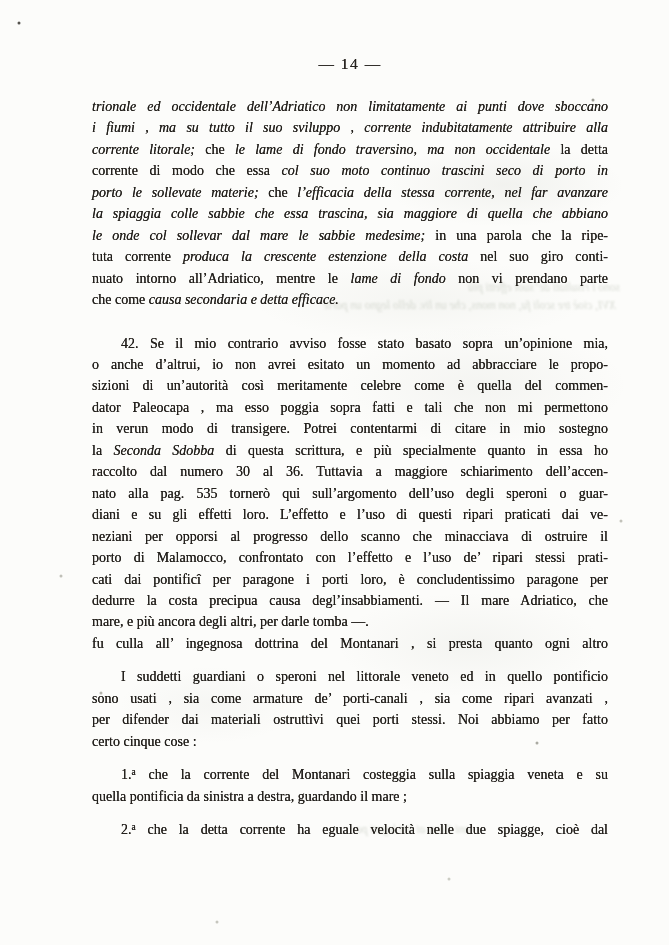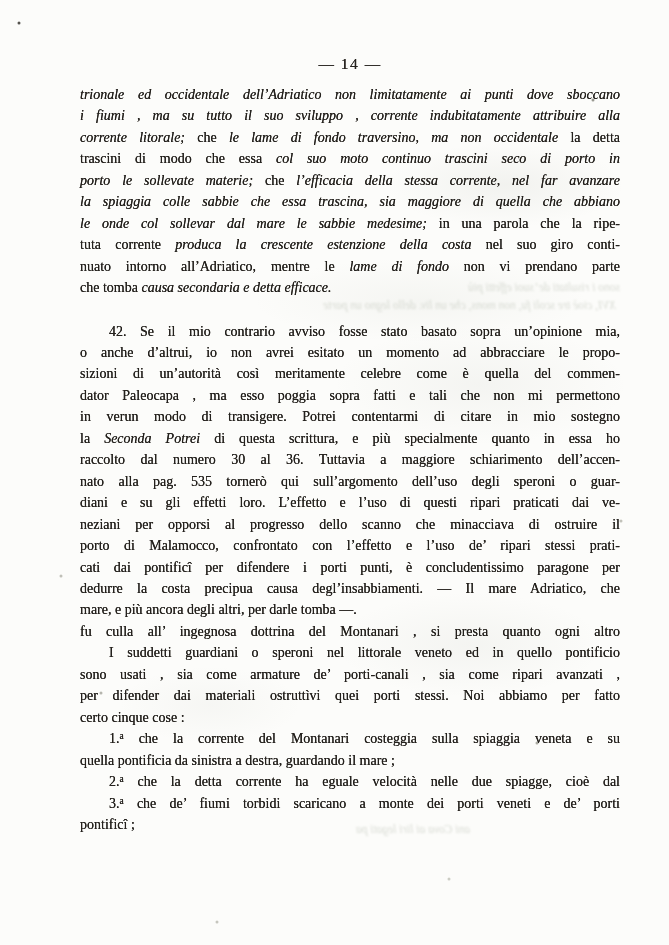--- a/index.html
+++ b/index.html
@@ -26,21 +26,21 @@
     font-size: 15.5px;
     letter-spacing: 1.5px;
     text-shadow: 0 0 0.3px currentColor;
   }
   .text-block {
     position: absolute;
     top: 84px; left: 80px; width: 540px;
     font-size: 14px;
     text-shadow: 0 0 0.3px currentColor;
   }
-  .block { margin: 0; }
+  .block { margin: 12px; }
   .block.gap { margin-top: 22px; }
   .line { line-height: 21.45px; text-align: justify; }
   .line.j { text-align-last: justify; }
   .line.first-indent { text-indent: 29px; }
   .line em { font-style: italic; }
   .line sup { font-size: 9.5px; line-height: 0; vertical-align: 4px; }
   .showthrough {
     position: absolute; top: 0; left: 0; width: 669px; height: 945px;
     pointer-events: none;
   }
@@ -78,56 +78,52 @@
       <div class="st-line" style="top: 299px; left: 96px; width: 520px; color: rgb(166, 173, 158);">XVI, cioè tre scoli fu, non mons, che un liv. dello legno un parte</div>
       <div class="st-line" style="top: 823px; left: 250px; width: 220px; color: rgb(166, 173, 158);">ani Cova ai liri legati pa</div>
     </div>
   <div class="specks"></div>
   <div class="page-number">— 14 —</div>
   <div class="text-block">
       <div class="block">
         <div class="line j"><em>trionale ed occidentale dell’Adriatico non limitatamente ai punti dove sboccano</em></div>
         <div class="line j"><em>i fiumi , ma su tutto il suo sviluppo , corrente indubitatamente attribuire alla</em></div>
         <div class="line j"><em>corrente litorale;</em><span> che </span><em>le lame di fondo traversino, ma non occidentale</em><span> la detta</span></div>
-        <div class="line j"><span>trascini di modo che essa </span><em>col suo moto continuo trascini seco di porto in</em></div>
+        <div class="line j"><span>corrente di modo che essa </span><em>col suo moto continuo trascini seco di porto in</em></div>
         <div class="line j"><em>porto le sollevate materie;</em><span> che </span><em>l’efficacia della stessa corrente, nel far avanzare</em></div>
         <div class="line j"><em>la spiaggia colle sabbie che essa trascina, sia maggiore di quella che abbiano</em></div>
         <div class="line j"><em>le onde col sollevar dal mare le sabbie medesime;</em><span> in una parola che la ripe-</span></div>
         <div class="line j"><span>tuta corrente </span><em>produca la crescente estenzione della costa</em><span> nel suo giro conti-</span></div>
         <div class="line j"><span>nuato intorno all’Adriatico, mentre le </span><em>lame di fondo</em><span> non vi prendano parte</span></div>
-        <div class="line"><span>che tomba </span><em>causa secondaria e detta efficace.</em></div>
+        <div class="line"><span>che come </span><em>causa secondaria e detta efficace.</em></div>
       </div>
       <div class="block gap">
         <div class="line j first-indent"><span>42. Se il mio contrario avviso fosse stato basato sopra un’opinione mia,</span></div>
         <div class="line j"><span>o anche d’altrui, io non avrei esitato un momento ad abbracciare le propo-</span></div>
         <div class="line j"><span>sizioni di un’autorità così meritamente celebre come è quella del commen-</span></div>
         <div class="line j"><span>dator Paleocapa , ma esso poggia sopra fatti e tali che non mi permettono</span></div>
         <div class="line j"><span>in verun modo di transigere. Potrei contentarmi di citare in mio sostegno</span></div>
-        <div class="line j"><span>la </span><em>Seconda Potrei</em><span> di questa scrittura, e più specialmente quanto in essa ho</span></div>
+        <div class="line j"><span>la </span><em>Seconda Sdobba</em><span> di questa scrittura, e più specialmente quanto in essa ho</span></div>
         <div class="line j"><span>raccolto dal numero 30 al 36. Tuttavia a maggiore schiarimento dell’accen-</span></div>
         <div class="line j"><span>nato alla pag. 535 tornerò qui sull’argomento dell’uso degli speroni o guar-</span></div>
         <div class="line j"><span>diani e su gli effetti loro. L’effetto e l’uso di questi ripari praticati dai ve-</span></div>
         <div class="line j"><span>neziani per opporsi al progresso dello scanno che minacciava di ostruire il</span></div>
         <div class="line j"><span>porto di Malamocco, confrontato con l’effetto e l’uso de’ ripari stessi prati-</span></div>
-        <div class="line j"><span>cati dai pontificî per difendere i porti punti, è concludentissimo paragone per</span></div>
+        <div class="line j"><span>cati dai pontificî per paragone i porti loro, è concludentissimo paragone per</span></div>
         <div class="line j"><span>dedurre la costa precipua causa degl’insabbiamenti. — Il mare Adriatico, che</span></div>
         <div class="line"><span>mare, e più ancora degli altri, per darle tomba —.</span></div>
         <div class="line j"><span>fu culla all’ ingegnosa dottrina del Montanari , si presta quanto ogni altro</span></div>
       </div>
       <div class="block">
         <div class="line j first-indent"><span>I suddetti guardiani o speroni nel littorale veneto ed in quello pontificio</span></div>
         <div class="line j"><span>sono usati , sia come armature de’ porti-canali , sia come ripari avanzati ,</span></div>
         <div class="line j"><span>per difender dai materiali ostruttìvi quei porti stessi. Noi abbiamo per fatto</span></div>
         <div class="line"><span>certo cinque cose :</span></div>
       </div>
       <div class="block">
         <div class="line j first-indent"><span>1.</span><sup>a</sup><span> che la corrente del Montanari costeggia sulla spiaggia veneta e su</span></div>
         <div class="line"><span>quella pontificia da sinistra a destra, guardando il mare ;</span></div>
       </div>
       <div class="block">
         <div class="line j first-indent"><span>2.</span><sup>a</sup><span> che la detta corrente ha eguale velocità nelle due spiagge, cioè dal</span></div>
       </div>
-      <div class="block">
-        <div class="line j first-indent"><span>3.</span><sup>a</sup><span> che de’ fiumi torbidi scaricano a monte dei porti veneti e de’ porti</span></div>
-        <div class="line"><span>pontificî ;</span></div>
-      </div>
     </div>
 </div>
 
 </body></html>

